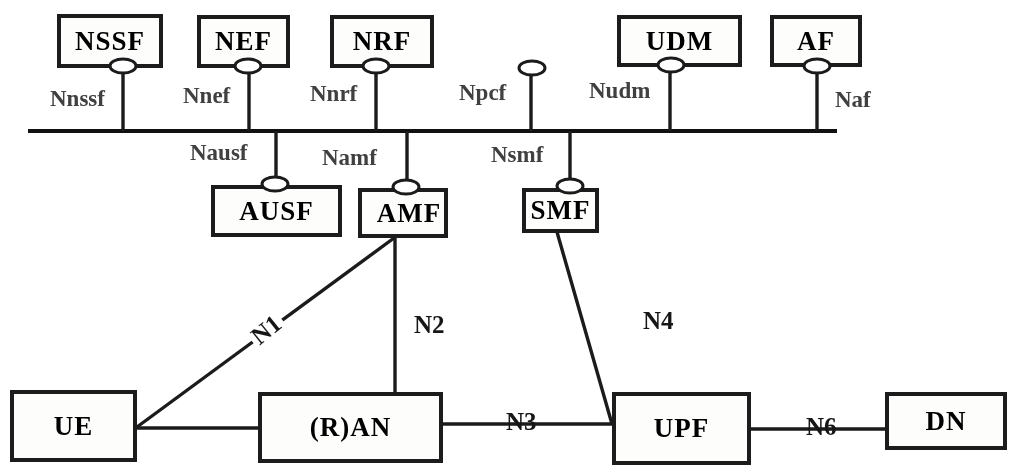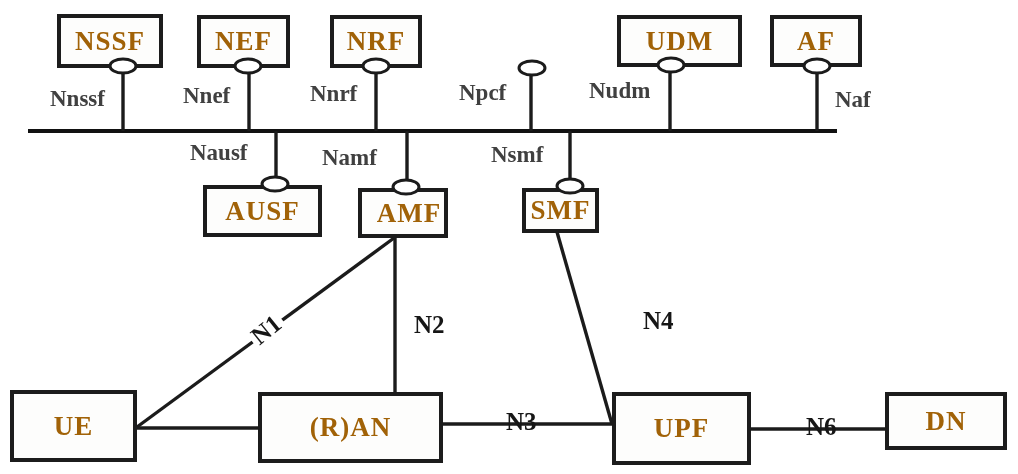--- a/index.html
+++ b/index.html
@@ -10,31 +10,31 @@
     overflow:hidden;
     font-family:"Liberation Serif", serif;
   }
   
   .node{
     position:absolute;
     box-sizing:border-box;
     background:#fdfdfc;
     border:4px solid #1c1c1c;
     display:flex;align-items:center;justify-content:center;
-    font-weight:bold;font-size:27px;color:#a16207;
+    font-weight:bold;font-size:27px;color:#000000;
     letter-spacing:1px;
     z-index:1;
   }
   #node-nssf{left:57px; top:14px; width:106px;height:54px;}
   #node-nef {left:197px;top:15px; width:93px; height:53px;text-align:center;}
-  #node-nrf {left:330px;top:15px; width:92px; height:53px;}
+  #node-nrf {left:330px;top:15px; width:104px; height:53px;}
   #node-pcf {left:487px;top:18px; width:93px; height:50px;}
   #node-udm {left:617px;top:15px; width:125px;height:52px;}
   #node-af  {left:770px;top:15px; width:92px; height:52px;}
-  #node-ausf{left:203px;top:185px;width:119px;height:52px;}
+  #node-ausf{left:211px;top:185px;width:131px;height:52px;}
   #node-amf {left:358px;top:188px;width:90px; height:50px;padding-left:12px;}
   #node-smf {left:522px;top:188px;width:77px; height:45px;}
   #node-ue  {left:10px; top:390px;width:127px;height:72px;}
   #node-ran {left:258px;top:392px;width:185px;height:71px;}
   #node-upf {left:612px;top:392px;width:139px;height:73px;}
   #node-dn  {left:885px;top:392px;width:122px;height:58px;}
 
   
   svg.wires{position:absolute;left:0;top:0;z-index:2;pointer-events:none;}
   .wire{stroke:#1b1b1b;stroke-width:3.4;fill:none;}

